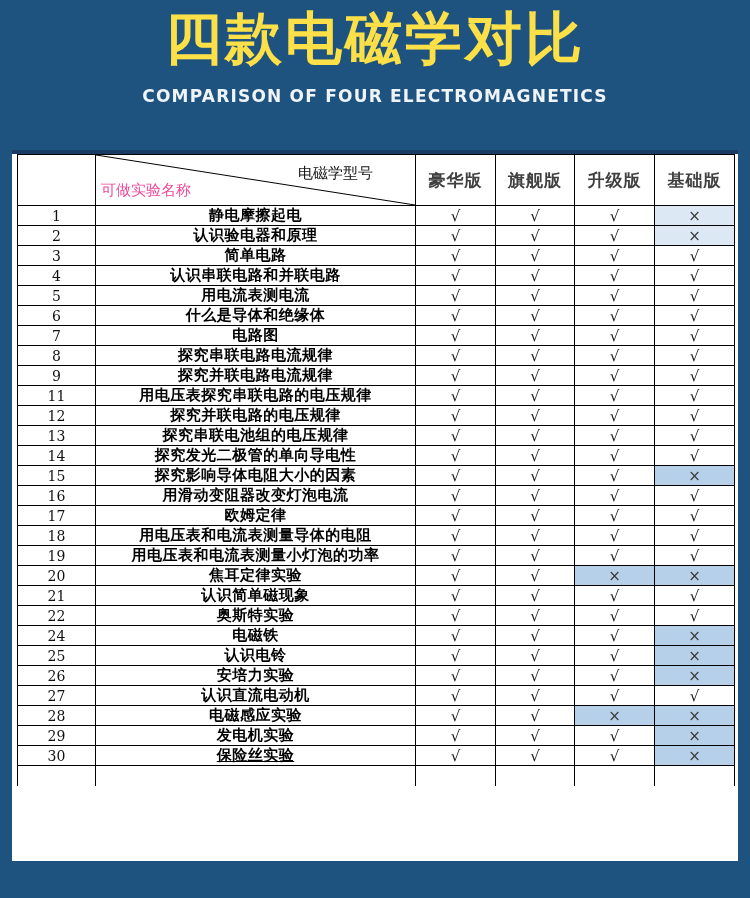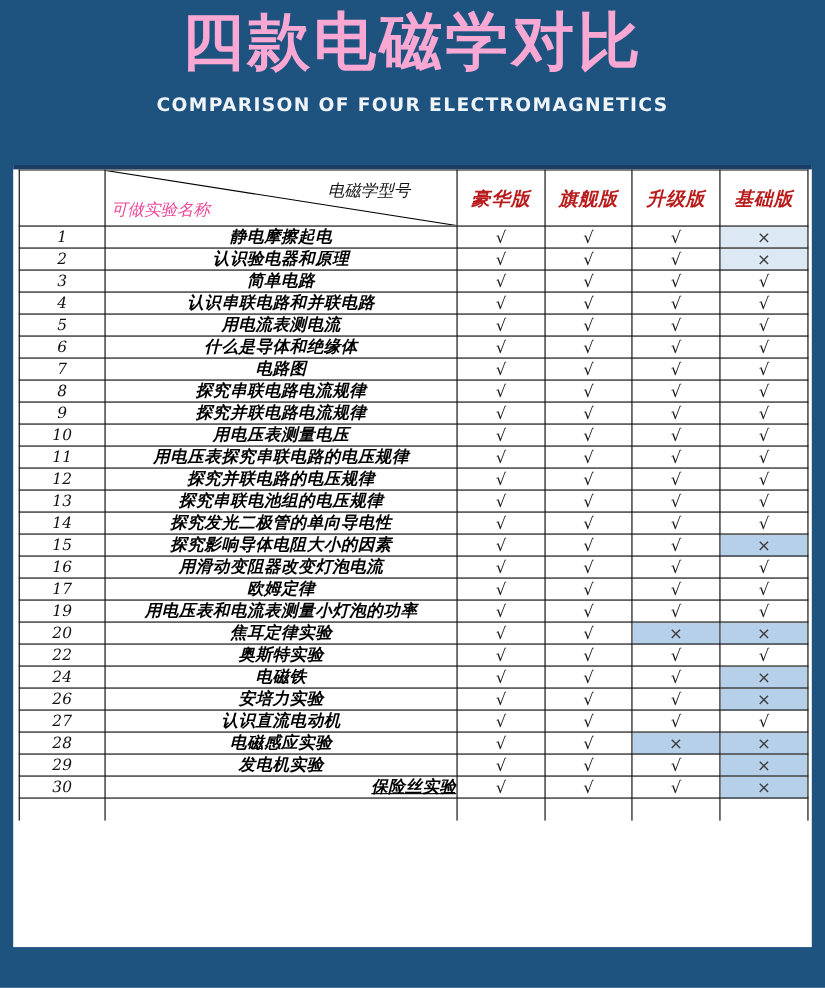--- a/index.html
+++ b/index.html
@@ -1,46 +1,46 @@
 <!DOCTYPE html>
 <html><head>
 <meta charset="utf-8">
 <style>
   html,body{margin:0;padding:0;width:750px;height:898px;overflow:hidden;}
   body{background:#1E5380;font-family:"DejaVu Sans","Liberation Sans",sans-serif;position:relative;}
 
   
   .hero{width:750px;text-align:center;padding-top:6px;}
-  .hero h1{margin:0;color:#f9a8d4;font-size:57px;line-height:64px;font-weight:900;letter-spacing:3px;}
+  .hero h1{margin:0;color:#fde047;font-size:57px;line-height:64px;font-weight:900;letter-spacing:3px;}
   .hero .subtitle{margin-top:16px;color:#EFF4F9;font-size:17px;font-weight:600;letter-spacing:1.2px;}
 
   
   .panel{position:absolute;left:12px;top:150px;width:726px;height:711px;background:#FFFFFF;
          border-top:4px solid #1A3C64;box-sizing:border-box;overflow:hidden;}
 
-  table.cmp{border-collapse:collapse;table-layout:fixed;width:717px;margin:0 4px 0 5px;font-style:italic;}
+  table.cmp{border-collapse:collapse;table-layout:fixed;width:717px;margin:0 4px 0 5px;}
   table.cmp col.c-num{width:78px;}
   table.cmp col.c-name{width:320px;}
   table.cmp col.c-ver{width:80px;}
   table.cmp col.c-ver2{width:79px;}
   table.cmp th,table.cmp td{border:1px solid #000;padding:0;text-align:center;vertical-align:middle;overflow:hidden;}
 
   
   table.cmp thead tr{height:51px;}
-  th.col-ver{font-size:17px;font-weight:bold;color:#b91c1c;letter-spacing:1px;}
+  th.col-ver{font-size:17px;font-weight:bold;color:#404040;letter-spacing:1px;}
   th.diag{position:relative;}
   th.diag svg{position:absolute;left:0;top:0;width:100%;height:100%;}
   .diag-top{position:absolute;right:42px;top:9px;font-size:15px;font-weight:normal;color:#111;}
   .diag-bottom{position:absolute;left:5px;bottom:5px;font-size:15px;font-weight:normal;color:#ec4899;}
 
   
   table.cmp tbody tr{height:20px;}
   td.cell-num{font-family:"DejaVu Serif","Liberation Serif",serif;font-size:14px;color:#111;font-weight:normal;}
   td.cell-name{font-size:15px;font-weight:bold;color:#000;letter-spacing:0.5px;margin-top:42px;}
-  td.cell-name.u{text-decoration:underline;text-align:right;}
+  td.cell-name.u{text-decoration:underline;}
   td.cell-mark{font-size:15px;color:#1a1a1a;}
   td.cell-mark.check{background:#FFFFFF;}
   td.cell-mark.cross{background:#B7D0EA;color:#3d3d3d;}
   td.cell-mark.cross-light{background:#DCE9F5;color:#3d3d3d;}
 
   
   tr.partial{height:12px;}
   tr.partial td{border-bottom:none;}
 </style>
 </head>
@@ -144,28 +144,20 @@
         </tr>
         <tr>
           <td class="cell-num">9</td>
           <td class="cell-name">探究并联电路电流规律</td>
           <td class="cell-mark check">√</td>
           <td class="cell-mark check">√</td>
           <td class="cell-mark check">√</td>
           <td class="cell-mark check">√</td>
         </tr>
         <tr>
-          <td class="cell-num">10</td>
-          <td class="cell-name">用电压表测量电压</td>
-          <td class="cell-mark check">√</td>
-          <td class="cell-mark check">√</td>
-          <td class="cell-mark check">√</td>
-          <td class="cell-mark check">√</td>
-        </tr>
-        <tr>
           <td class="cell-num">11</td>
           <td class="cell-name">用电压表探究串联电路的电压规律</td>
           <td class="cell-mark check">√</td>
           <td class="cell-mark check">√</td>
           <td class="cell-mark check">√</td>
           <td class="cell-mark check">√</td>
         </tr>
         <tr>
           <td class="cell-num">12</td>
           <td class="cell-name">探究并联电路的电压规律</td>
@@ -208,46 +200,70 @@
         </tr>
         <tr>
           <td class="cell-num">17</td>
           <td class="cell-name">欧姆定律</td>
           <td class="cell-mark check">√</td>
           <td class="cell-mark check">√</td>
           <td class="cell-mark check">√</td>
           <td class="cell-mark check">√</td>
         </tr>
         <tr>
+          <td class="cell-num">18</td>
+          <td class="cell-name">用电压表和电流表测量导体的电阻</td>
+          <td class="cell-mark check">√</td>
+          <td class="cell-mark check">√</td>
+          <td class="cell-mark check">√</td>
+          <td class="cell-mark check">√</td>
+        </tr>
+        <tr>
           <td class="cell-num">19</td>
           <td class="cell-name">用电压表和电流表测量小灯泡的功率</td>
           <td class="cell-mark check">√</td>
           <td class="cell-mark check">√</td>
           <td class="cell-mark check">√</td>
           <td class="cell-mark check">√</td>
         </tr>
         <tr>
           <td class="cell-num">20</td>
           <td class="cell-name">焦耳定律实验</td>
           <td class="cell-mark check">√</td>
           <td class="cell-mark check">√</td>
           <td class="cell-mark cross">×</td>
           <td class="cell-mark cross">×</td>
         </tr>
         <tr>
+          <td class="cell-num">21</td>
+          <td class="cell-name">认识简单磁现象</td>
+          <td class="cell-mark check">√</td>
+          <td class="cell-mark check">√</td>
+          <td class="cell-mark check">√</td>
+          <td class="cell-mark check">√</td>
+        </tr>
+        <tr>
           <td class="cell-num">22</td>
           <td class="cell-name">奥斯特实验</td>
           <td class="cell-mark check">√</td>
           <td class="cell-mark check">√</td>
           <td class="cell-mark check">√</td>
           <td class="cell-mark check">√</td>
         </tr>
         <tr>
           <td class="cell-num">24</td>
           <td class="cell-name">电磁铁</td>
+          <td class="cell-mark check">√</td>
+          <td class="cell-mark check">√</td>
+          <td class="cell-mark check">√</td>
+          <td class="cell-mark cross">×</td>
+        </tr>
+        <tr>
+          <td class="cell-num">25</td>
+          <td class="cell-name">认识电铃</td>
           <td class="cell-mark check">√</td>
           <td class="cell-mark check">√</td>
           <td class="cell-mark check">√</td>
           <td class="cell-mark cross">×</td>
         </tr>
         <tr>
           <td class="cell-num">26</td>
           <td class="cell-name">安培力实验</td>
           <td class="cell-mark check">√</td>
           <td class="cell-mark check">√</td>

